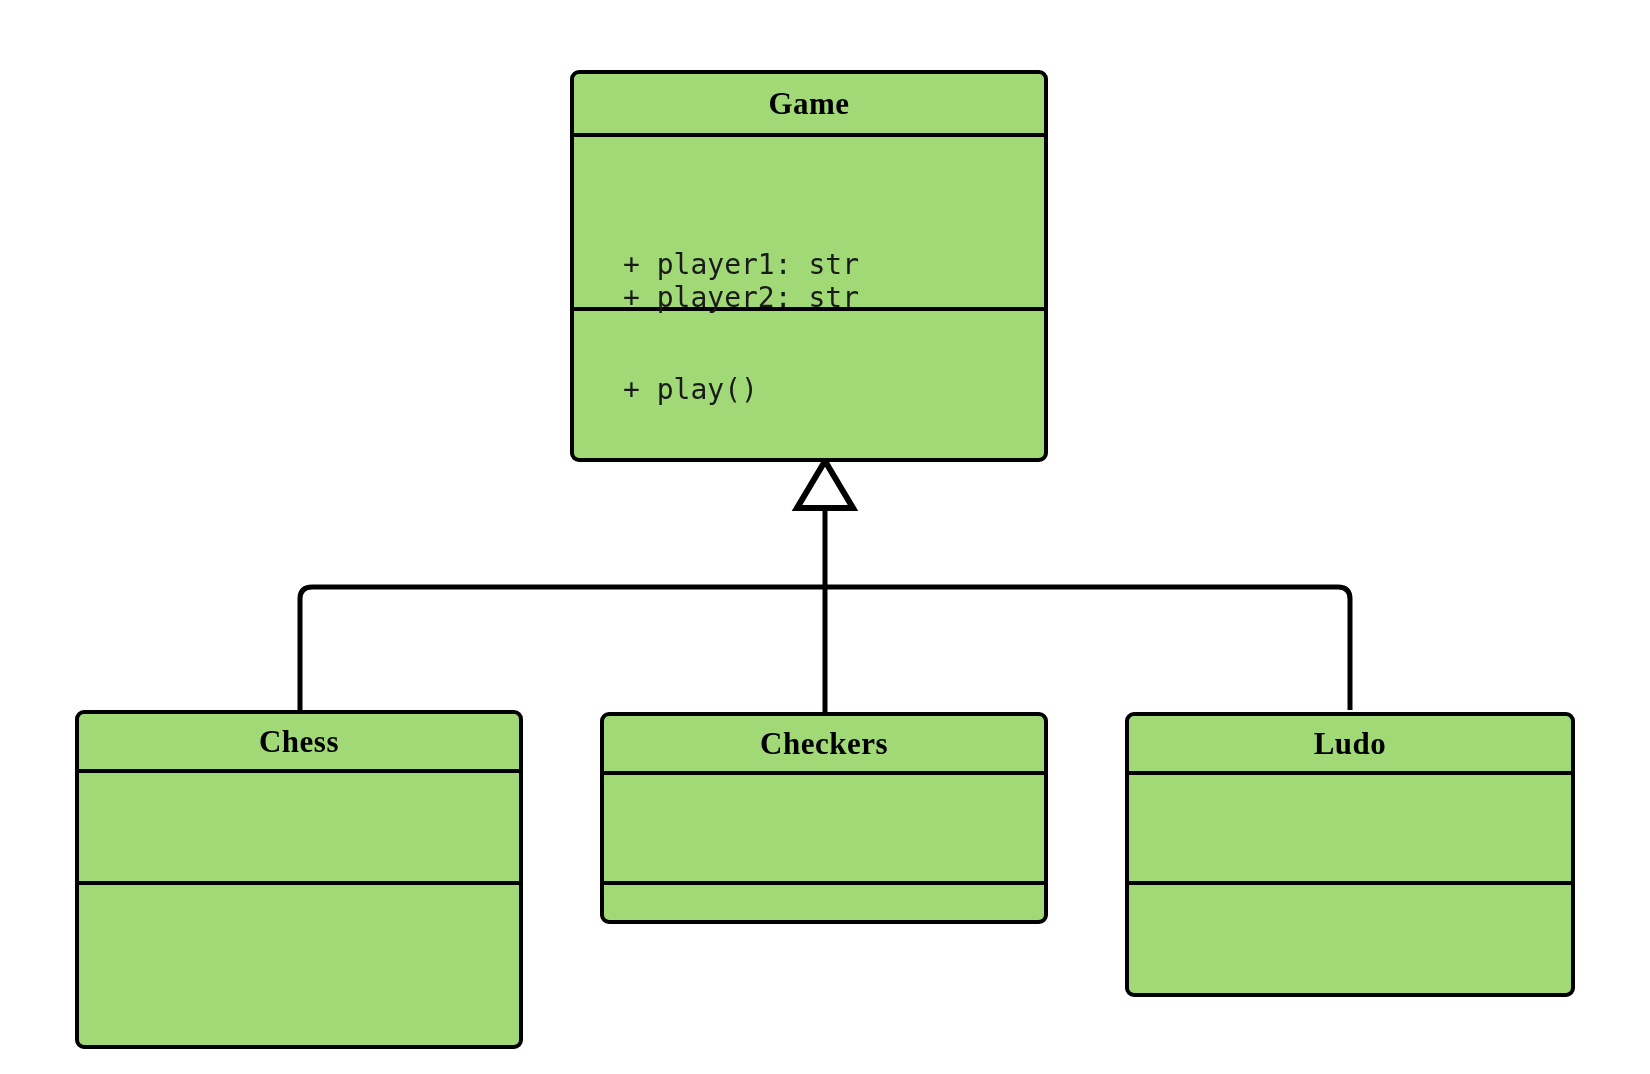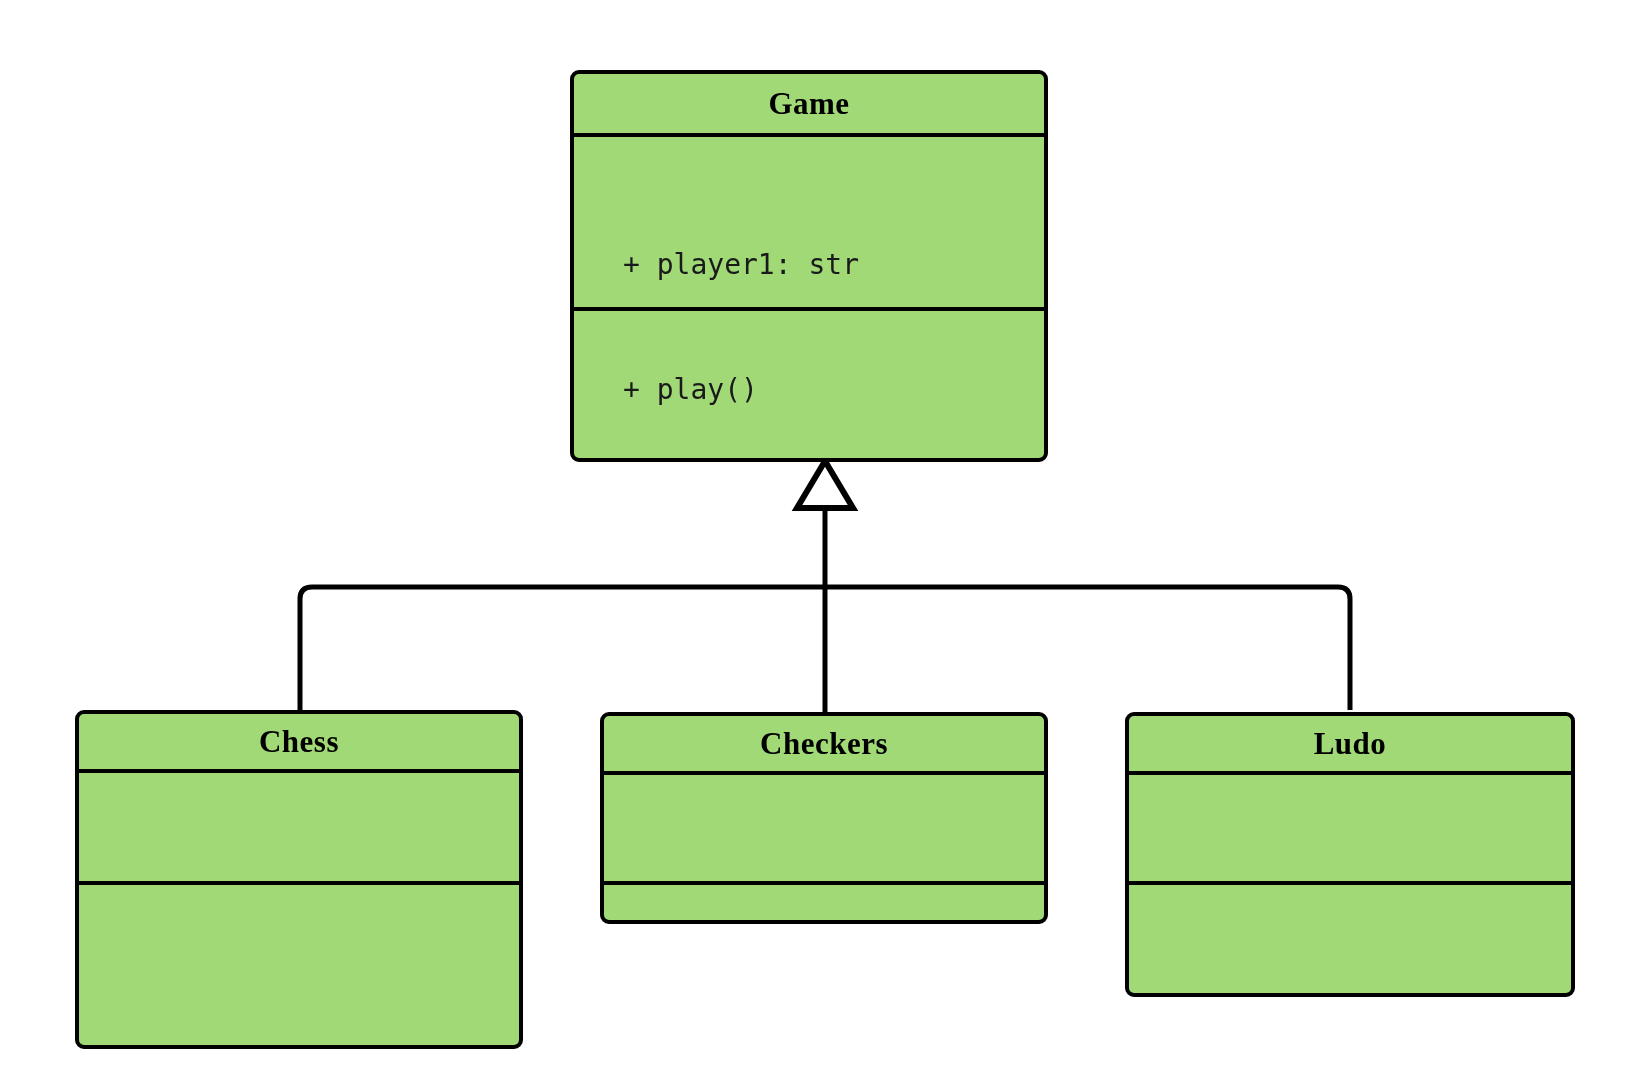--- a/index.html
+++ b/index.html
@@ -118,20 +118,21 @@
     <polygon points="825,461 853,508 797,508" fill="#ffffff" stroke="#000000" stroke-width="6" stroke-linejoin="miter"></polygon>
   </svg>
 
   <div class="uml-class" id="class-game">
     <div class="class-name-compartment">
       <span class="class-name">Game</span>
     </div>
     <div class="class-attrs-compartment">
       <ul class="member-list">
         <li class="member-line">+ player1: str</li>
+        <li class="member-line">+ player2: str</li>
       </ul>
     </div>
     <div class="class-methods-compartment">
       <ul class="member-list">
         <li class="member-line">+ play()</li>
       </ul>
     </div>
   </div>
 
   <div class="uml-class" id="class-chess">

